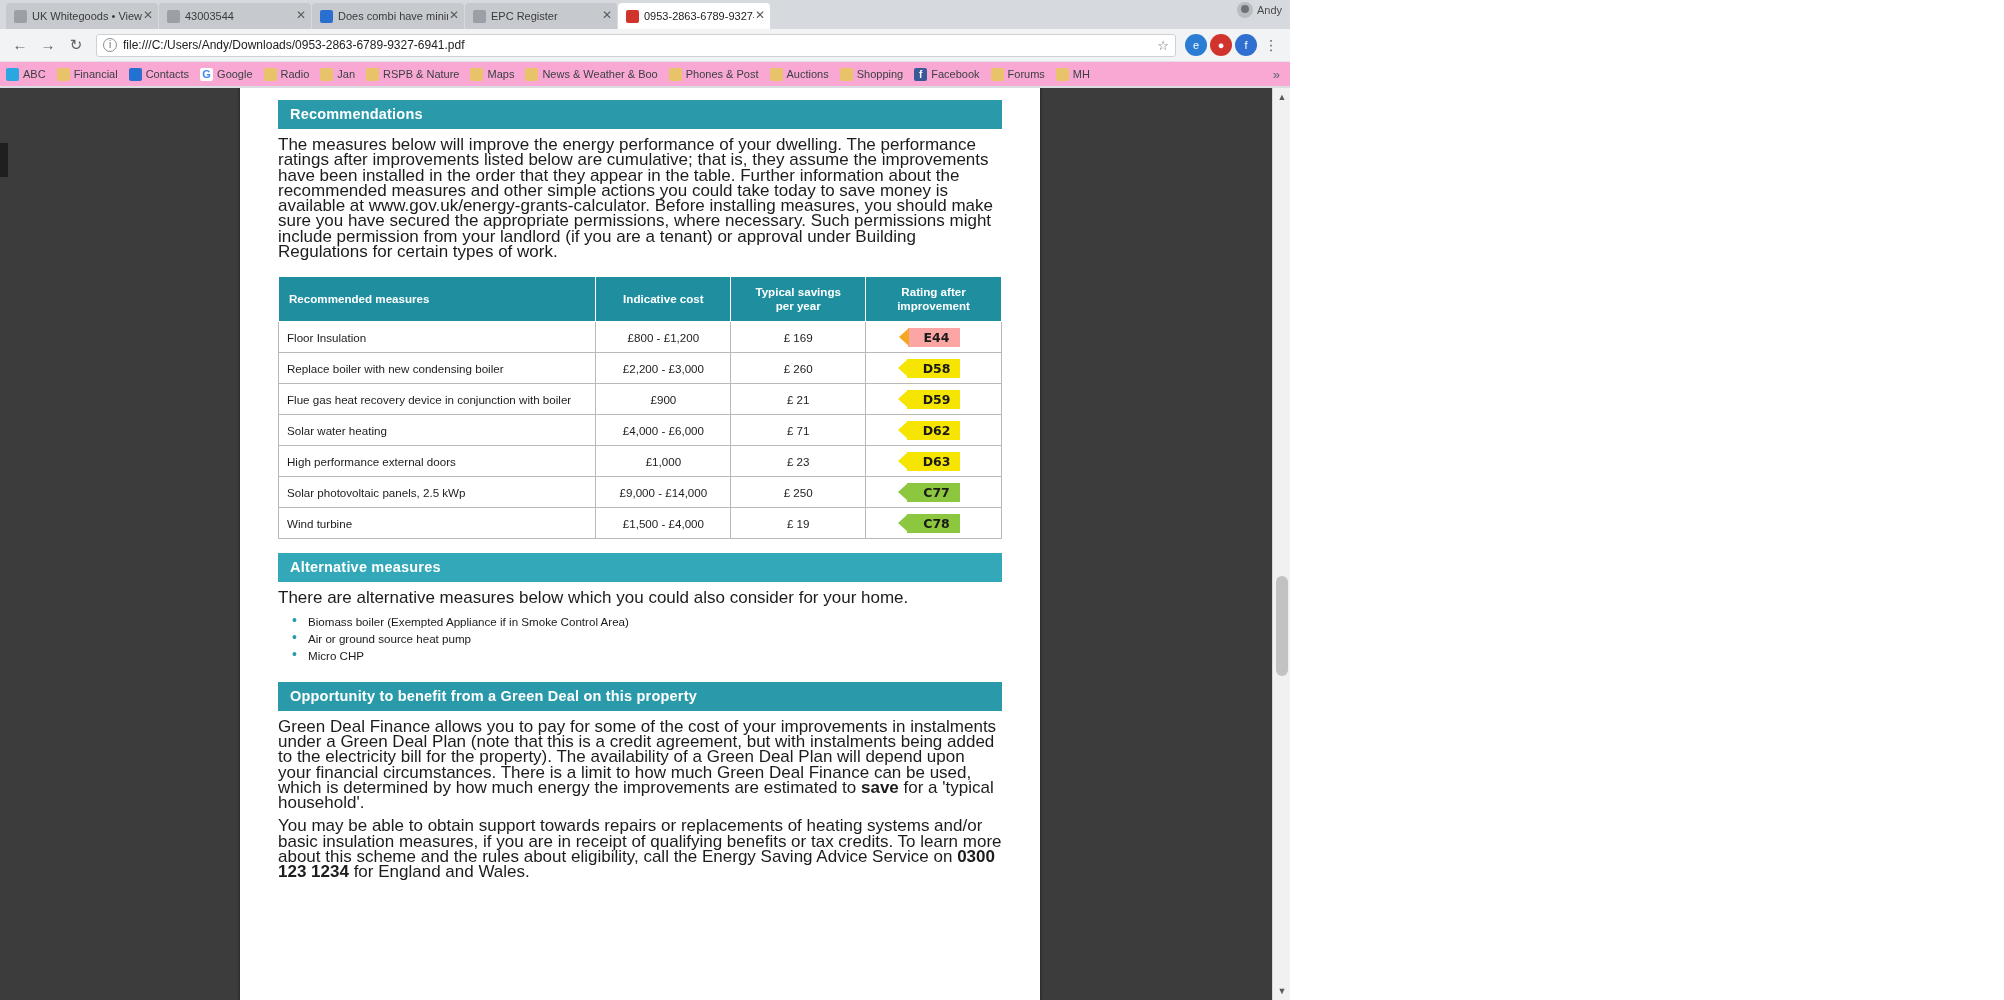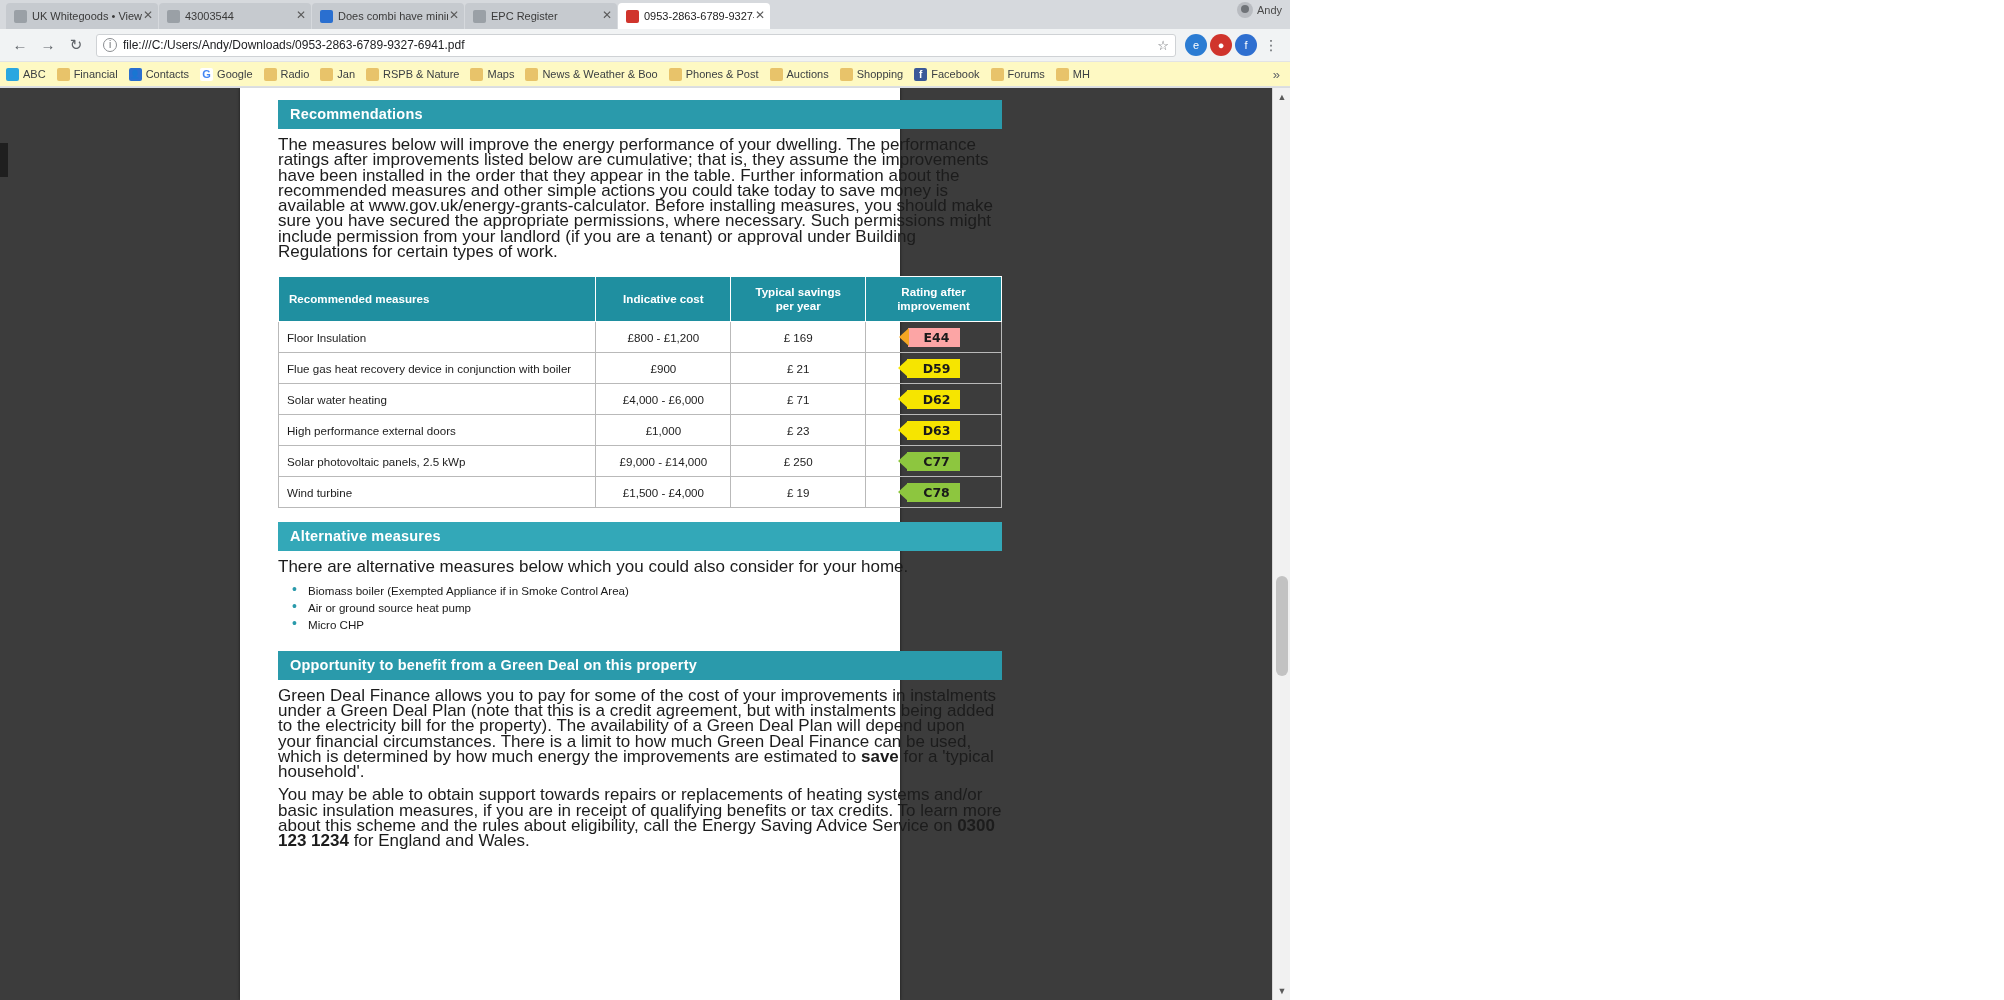--- a/index.html
+++ b/index.html
@@ -154,21 +154,21 @@
     text-align: center;
     color: #fff;
   }
   .ni.edge { background: #2b7cd3; }
   .ni.red  { background: #d0342c; }
   .ni.blue { background: #2f6fd0; }
   .ni.menu { background: transparent; color: #5f6368; font-size: 14px; }
 
   .bookmarks {
     height: 25px;
-    background: #fef9c3;
+    background: #f9a8d4;
     display: flex;
     align-items: center;
     padding: 0 6px;
     border-bottom: 1px solid #dcdfe2;
     font-size: 11px;
     color: #3c4043;
     overflow: hidden;
   }
   .bm {
     display: flex;
@@ -194,21 +194,21 @@
   .pdfviewer {
     position: absolute;
     left: 0; top: 88px;
     width: 1290px; bottom: 0;
     background: #3c3c3c;
     overflow: hidden;
   }
   .pdfpage {
     position: absolute;
     left: 240px; top: 0;
-    width: 660px; height: 912px;
+    width: 800px; height: 912px;
     background: #ffffff;
     box-shadow: 0 0 3px rgba(0,0,0,.6);
   }
   .pdfsidebar-left {
     position:absolute; left:0; top:0; width:20px; height:100%;
     background:#3c3c3c;
   }
   .pdfsidebar-left .nub {
     position:absolute; left:0; top:55px; width:8px; height:34px; background:#1f1f1f;
   }
@@ -481,20 +481,26 @@
               </tr>
             </thead>
             <tbody>
               <tr>
                 <td>Floor Insulation</td>
                 <td class="cost">£800 - £1,200</td>
                 <td class="save">£ 169</td>
                 <td class="rate"><span class="badge e"><span>E44</span></span></td>
               </tr>
               <tr>
+                <td>Replace boiler with new condensing boiler</td>
+                <td class="cost">£2,200 - £3,000</td>
+                <td class="save">£ 260</td>
+                <td class="rate"><span class="badge d"><span>D58</span></span></td>
+              </tr>
+              <tr>
                 <td>Flue gas heat recovery device in conjunction with boiler</td>
                 <td class="cost">£900</td>
                 <td class="save">£ 21</td>
                 <td class="rate"><span class="badge d"><span>D59</span></span></td>
               </tr>
               <tr>
                 <td>Solar water heating</td>
                 <td class="cost">£4,000 - £6,000</td>
                 <td class="save">£ 71</td>
                 <td class="rate"><span class="badge d"><span>D62</span></span></td>

